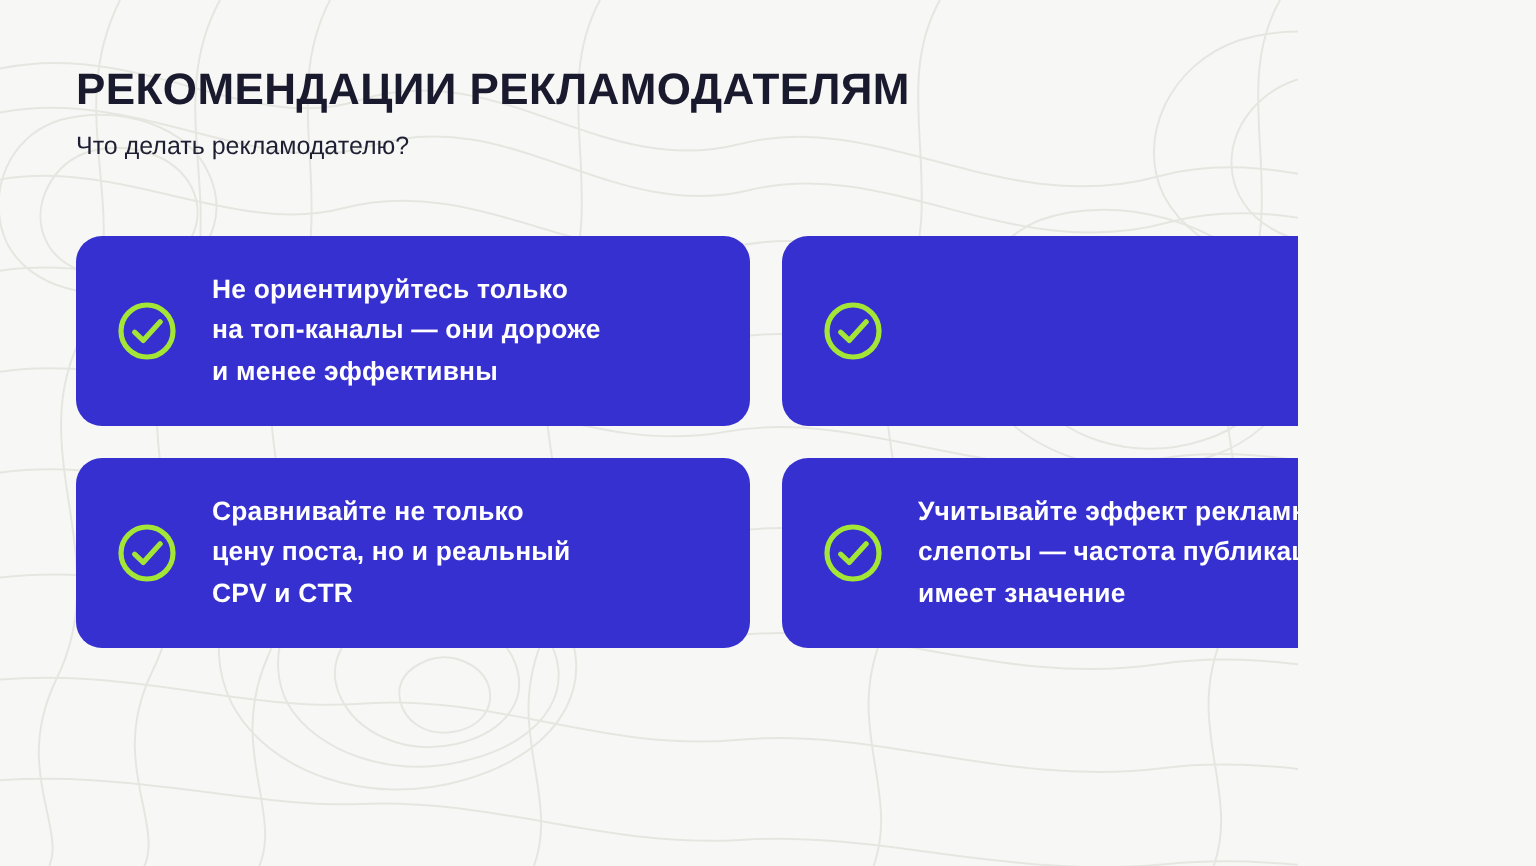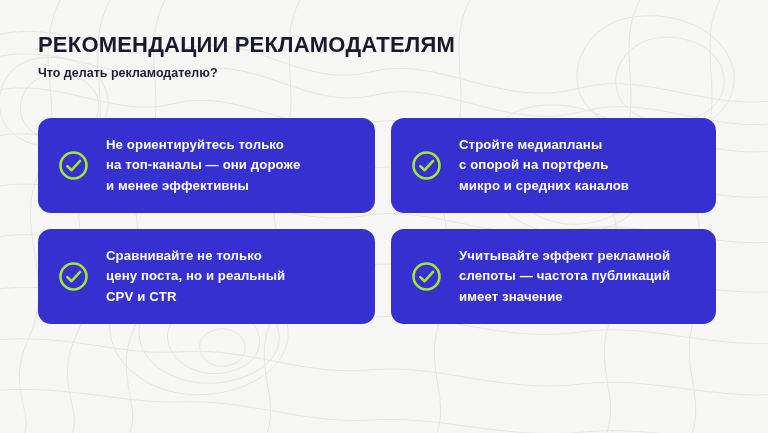--- a/index.html
+++ b/index.html
@@ -9,21 +9,21 @@
   body {
     width: 768px;
     height: 433px;
     overflow: hidden;
     font-family: "Liberation Sans", sans-serif;
     background: #f7f7f5;
   }
 
   #slide {
     position: relative;
-    width: 768px;
+    width: 649px;
     height: 433px;
     background: #f7f7f5;
     overflow: hidden;
   }
 
   
   #topo-bg {
     position: absolute;
     inset: 0;
     width: 768px;
@@ -48,21 +48,21 @@
     font-size: 22px;
     font-weight: bold;
     letter-spacing: 0.2px;
     color: #1a1a2e;
     margin: 0;
     line-height: 1.1;
     white-space: nowrap;
   }
   .slide-subtitle {
     font-size: 12.5px;
-    font-weight: bold;
+    font-weight: normal;
     color: #1f1f33;
     margin: 9px 0 11px 0;
     line-height: 1.2;
     white-space: nowrap;
   }
 
   
   .cards {
     position: absolute;
     left: 38px;
@@ -178,23 +178,20 @@
 и менее эффективны</span>
     </div>
 
     <div class="card">
       <span class="card-icon">
         <svg width="31" height="31" viewBox="0 0 31 31">
           <circle cx="15.5" cy="15.5" r="13" fill="none" stroke="#a3e635" stroke-width="2.6"></circle>
           <path d="M9.3 16.1 L13.6 20.2 L22.1 10.9" fill="none" stroke="#a3e635" stroke-width="2.6" stroke-linecap="round" stroke-linejoin="round"></path>
         </svg>
       </span>
-      <span class="card-text">Стройте медиапланы
-с опорой на портфель
-микро и средних каналов</span>
     </div>
 
     <div class="card">
       <span class="card-icon">
         <svg width="31" height="31" viewBox="0 0 31 31">
           <circle cx="15.5" cy="15.5" r="13" fill="none" stroke="#a3e635" stroke-width="2.6"></circle>
           <path d="M9.3 16.1 L13.6 20.2 L22.1 10.9" fill="none" stroke="#a3e635" stroke-width="2.6" stroke-linecap="round" stroke-linejoin="round"></path>
         </svg>
       </span>
       <span class="card-text">Сравнивайте не только

